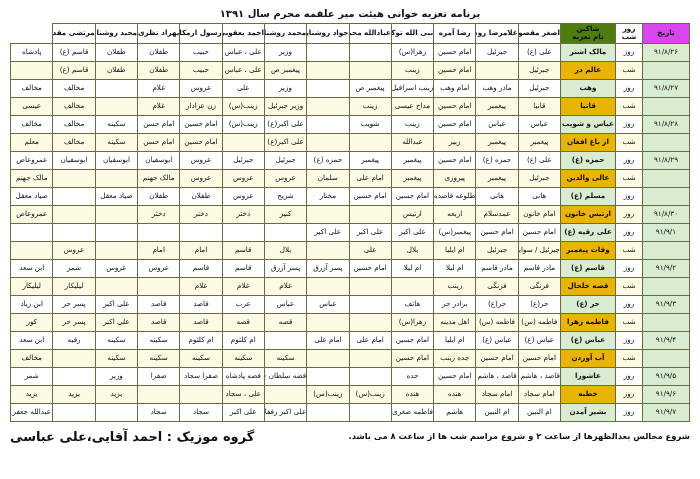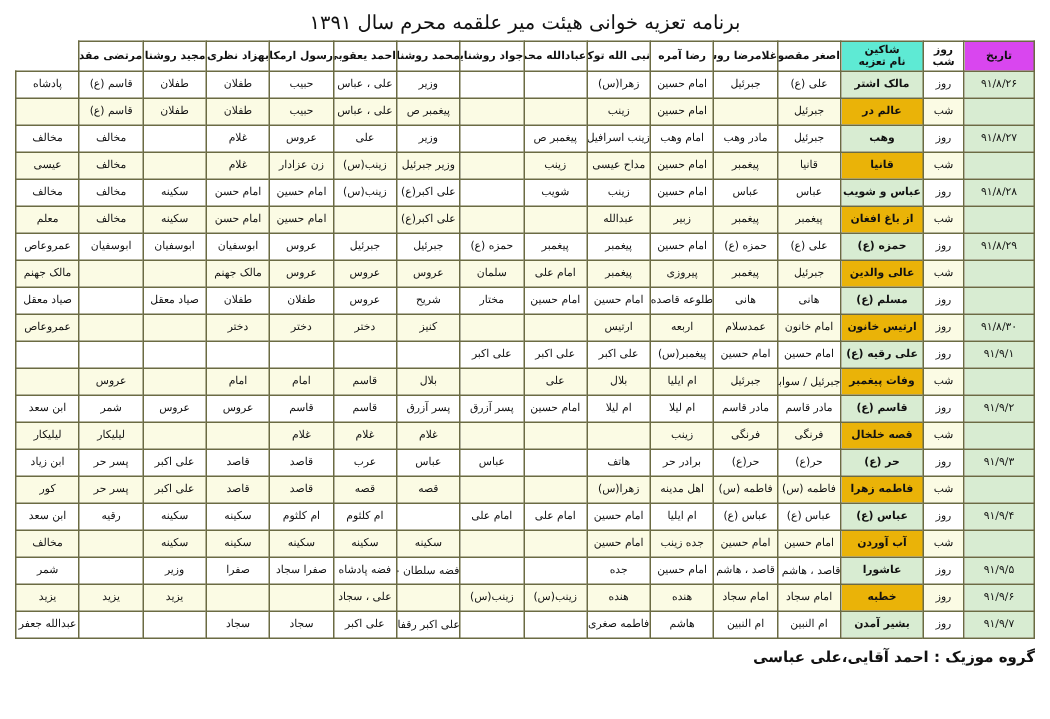--- a/index.html
+++ b/index.html
@@ -11,22 +11,22 @@
     overflow:hidden;
   }
   .page{
     width:700px;height:479px;
     position:relative;
     box-sizing:border-box;
     padding:6px 10px 0 10px;
   }
   .title{
     text-align:center;
-    font-size:13px;
-    font-weight:normal;
+    font-size:10px;
+    font-weight:bold;
     margin:2px 0 4px 0;
     letter-spacing:0;
   }
   table.sched{
     border-collapse:collapse;
     width:680px;
     margin:0 auto;
     table-layout:fixed;
   }
   table.sched td, table.sched th{
@@ -49,21 +49,21 @@
     white-space:normal;
     line-height:1.25;
   }
   th.head-date{
     background:#d946ef;
     font-size:10px;
     width:46px;
   }
   th.head-day{ width:26px; }
   th.head-group{
-    background:#5eead4;
+    background:#4d7c0f;
     width:54px;
     font-size:8px;
   }
   td.date{
     background:#d8ecd2;
     font-size:7.6px;
     font-weight:normal;
     width:46px;
   }
   td.day{
@@ -84,21 +84,21 @@
   .footer{
     margin:7px auto 0 auto;
     width:680px;
     display:flex;
     align-items:center;
     justify-content:space-between;
     font-size:9px;
     font-weight:bold;
   }
   .footer .note{ font-size:8.4px; font-weight:bold; }
-  .footer .music{ font-size:10px; font-weight:bold; }
+  .footer .music{ font-size:13px; font-weight:bold; }
 </style>
 </head>
 <body>
 
 <div class="page">
 
   <div class="title">برنامه تعزیه خوانی  هیئت میر علقمه  محرم سال ۱۳۹۱</div>
 
   <table class="sched">
     <thead>
@@ -496,16 +496,17 @@
           <td>سجاد</td>
           <td>سجاد</td>
           <td></td>
           <td></td>
           <td>عبدالله جعفر</td>
         </tr>
       </tbody>
   </table>
 
   <div class="footer">
+    <div class="note">شروع مجالس بعدالظهرها از ساعت ۲ و شروع مراسم شب ها از ساعت ۸ می باشد.</div>
     <div class="music">گروه موزیک : احمد آقایی،علی عباسی</div>
   </div>
 
 </div>
 
 </body></html>

